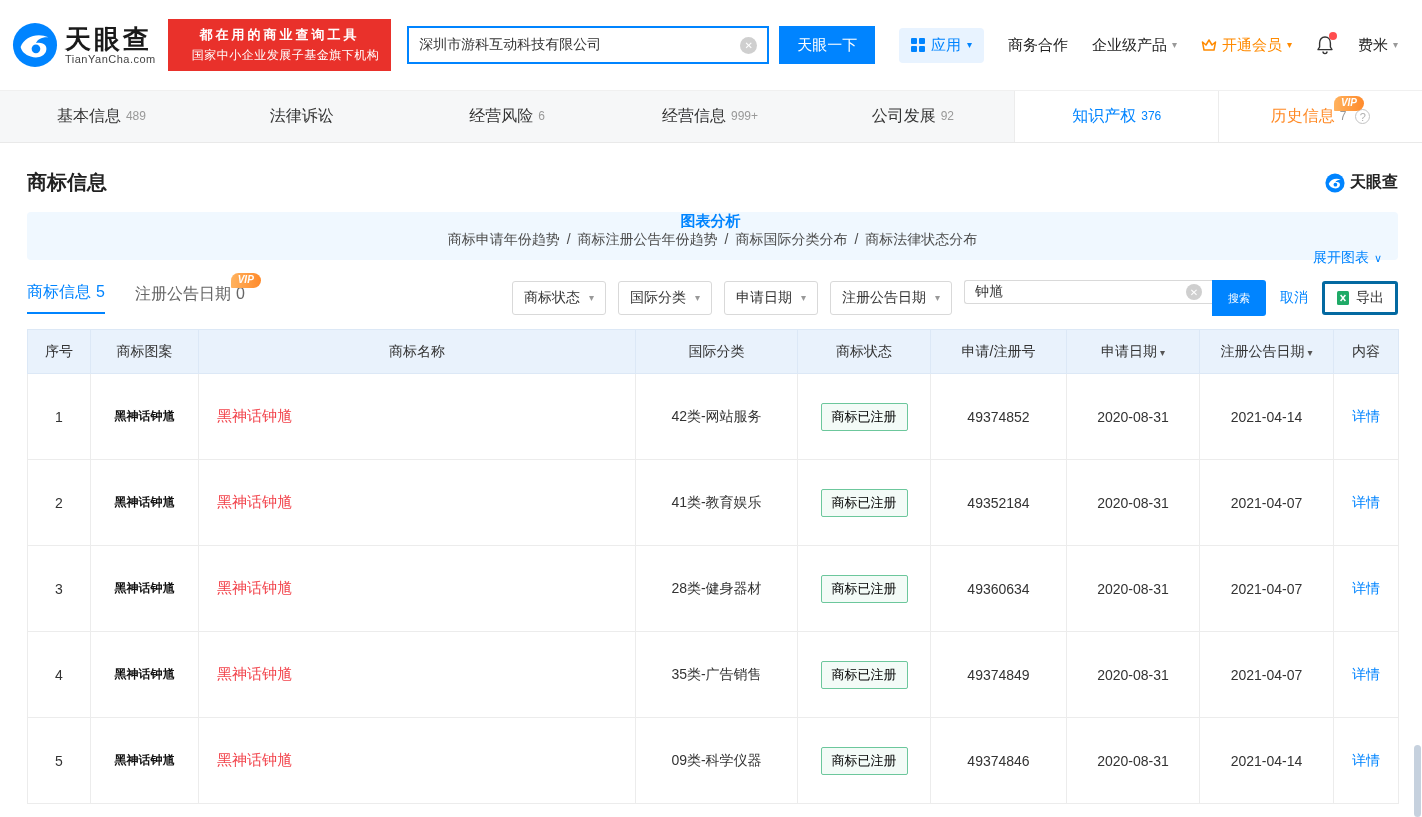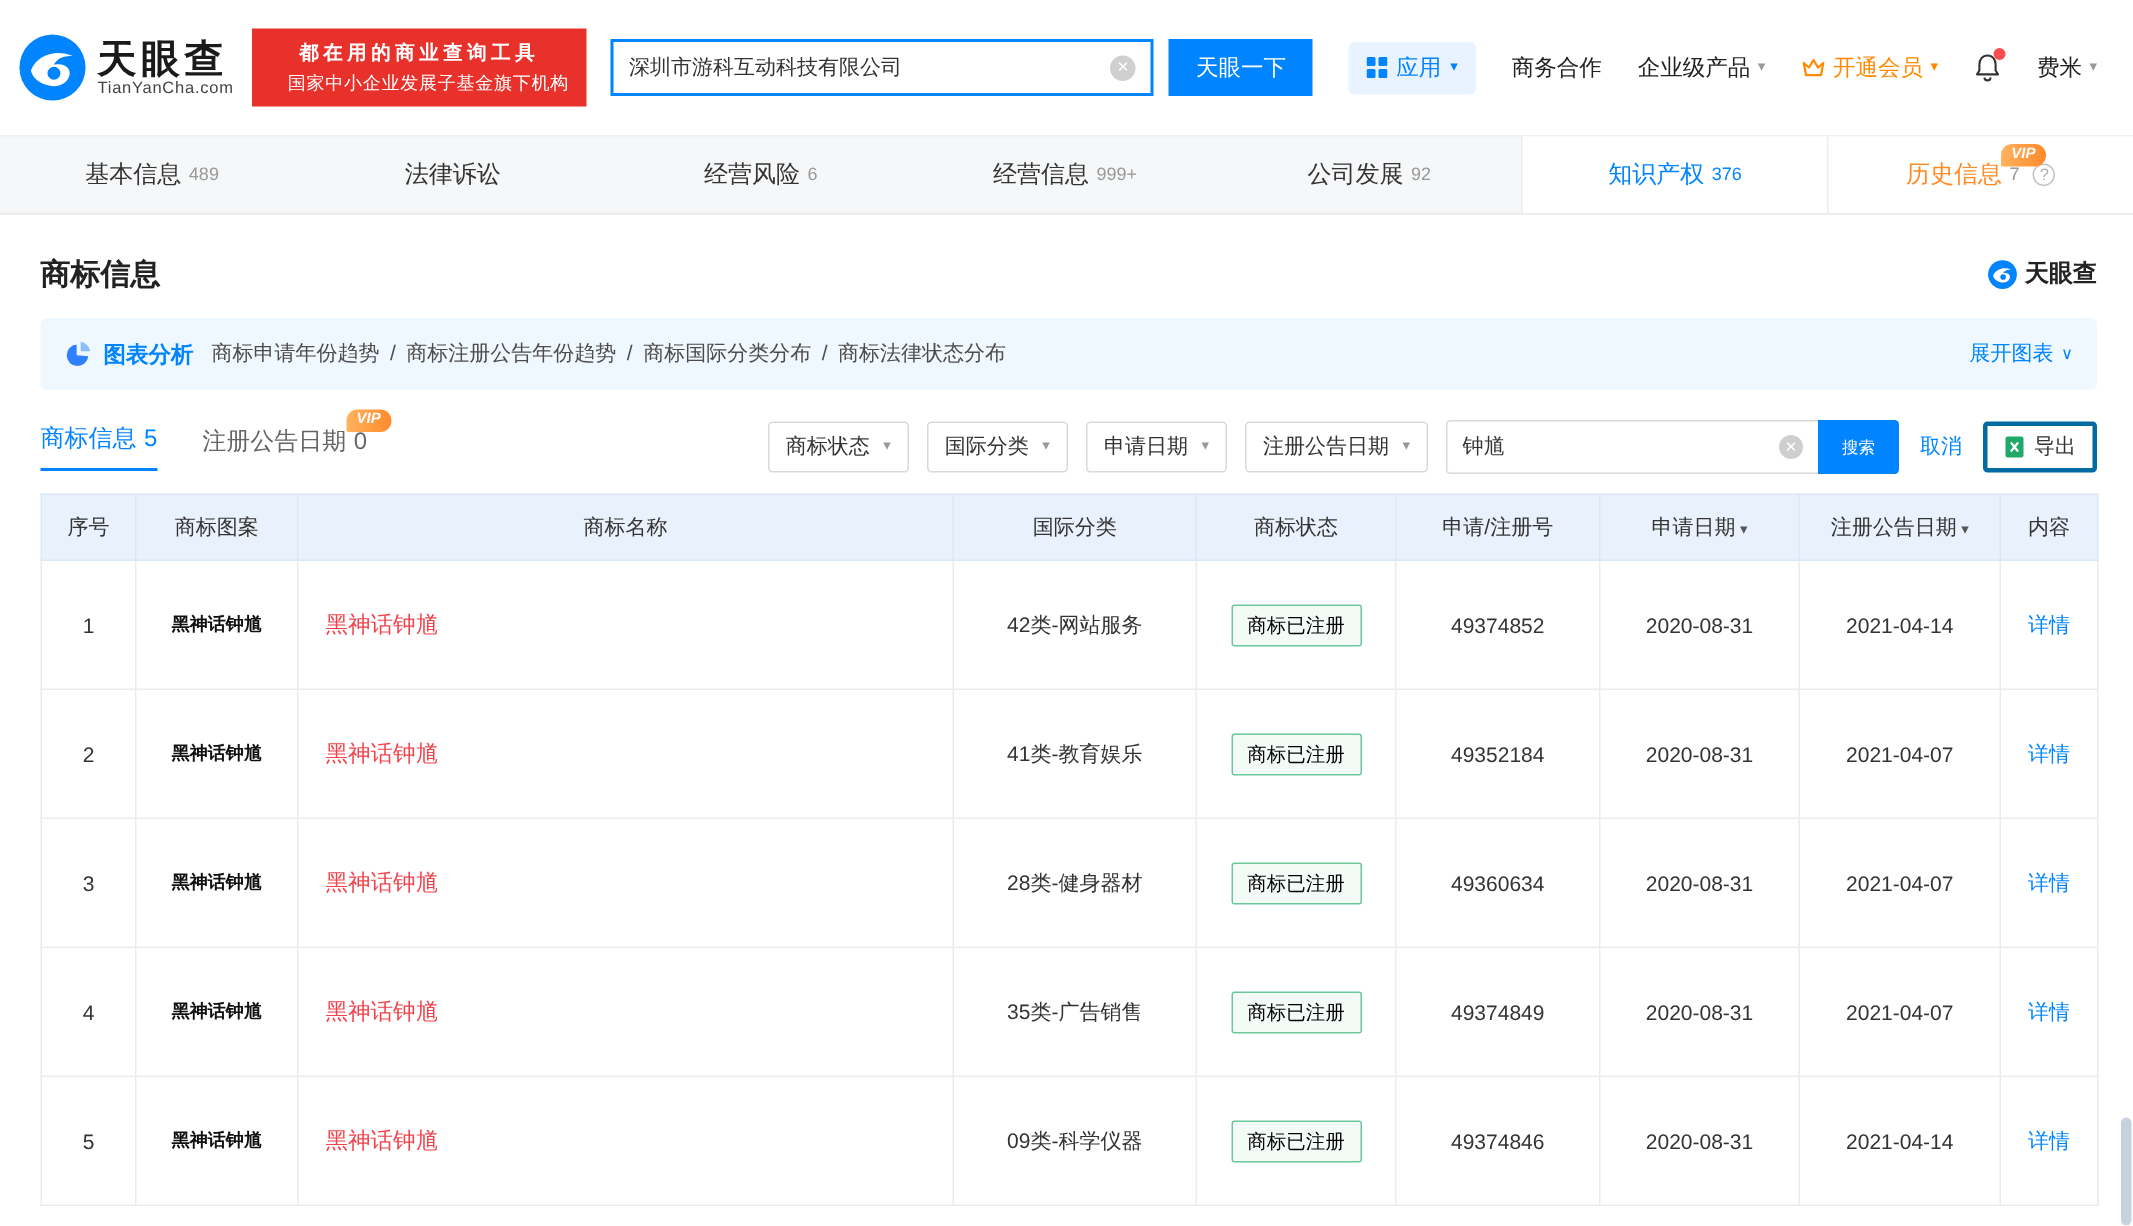--- a/index.html
+++ b/index.html
@@ -53,41 +53,41 @@
      font-style:italic; padding:1px 7px 2px; border-radius:8px 8px 8px 1px; line-height:1.2; }
   .tab-vip { position:absolute; top:5px; right:58px; }
 
   
   .content { padding:0 24px 0 27px; }
   .section-head { display:flex; justify-content:space-between; align-items:center; margin-top:26px; }
   .section-title { font-size:20px; font-weight:bold; color:#222; }
   .brandmark { display:flex; align-items:center; gap:5px; font-size:16px; font-weight:bold; color:#222; }
 
   .chart-banner { margin-top:16px; background:#f0f8ff; border-radius:4px; height:48px;
-     display:flex; align-items:center; padding:0 16px; font-size:14px; }
+     display:flex; align-items:center; padding:0 16px; font-size:14px;flex-direction:column; }
   .cb-label { color:#0084ff; font-weight:bold; font-size:15px; margin:0 12px 0 8px; cursor:pointer; }
   .cb-links { display:flex; gap:7px; color:#4c4c4c;justify-content:center; }
   .cb-link { cursor:pointer; }
   .cb-sep { color:#4c4c4c; }
   .cb-expand { margin-left:auto; color:#0084ff; display:flex; align-items:center; gap:5px; cursor:pointer; }
   .cb-expand .caret { font-size:11px; }
 
   .subtab-row { display:flex; justify-content:space-between; align-items:center; margin-top:20px; }
   .subtabs { display:flex; gap:30px; align-items:flex-end; }
   .subtab { font-size:16px; color:#666; padding-bottom:9px; position:relative; cursor:pointer; }
   .subtab .cnt { margin-left:5px; }
   .subtab.active { color:#0084ff; border-bottom:2px solid #0084ff; }
   .subtab-vip { position:absolute; top:-11px; right:-16px; }
 
   .filters { display:flex; align-items:center; gap:12px; }
   .dropdown { height:34px; border:1px solid #d9d9d9; border-radius:3px; background:#fff;
      display:flex; align-items:center; gap:9px; padding:0 11px; font-size:14px; color:#333; cursor:pointer; }
   .dropdown .caret { color:#999; }
   .mini-search { display:flex; align-items:stretch; }
-  .mini-input { width:248px; height:36px; border:1px solid #d9d9d9; border-right:none; border-radius:3px 0 0 3px;
+  .mini-input { width:248px; height:24px; border:1px solid #d9d9d9; border-right:none; border-radius:3px 0 0 3px;
      display:flex; align-items:center; justify-content:space-between; padding:0 10px; font-size:14px; background:#fff; }
   .mini-input .clear-icon { width:16px; height:16px; }
   .btn-search { height:36px; background:#0084ff; color:#fff; border:none; padding:0 16px;
      font-size:11px; border-radius:0 3px 3px 0; cursor:pointer; font-family:inherit; }
   .link-cancel { color:#0084ff; font-size:14px; cursor:pointer; margin:0 2px; }
   .btn-export { height:34px; border:3px solid #0369a1; border-radius:3px; background:#fff;
      display:flex; align-items:center; gap:6px; padding:0 11px; font-size:14px; color:#333; cursor:pointer; }
 
   
   .tm-table { width:100%; border-collapse:collapse; table-layout:fixed; margin-top:13px; }

